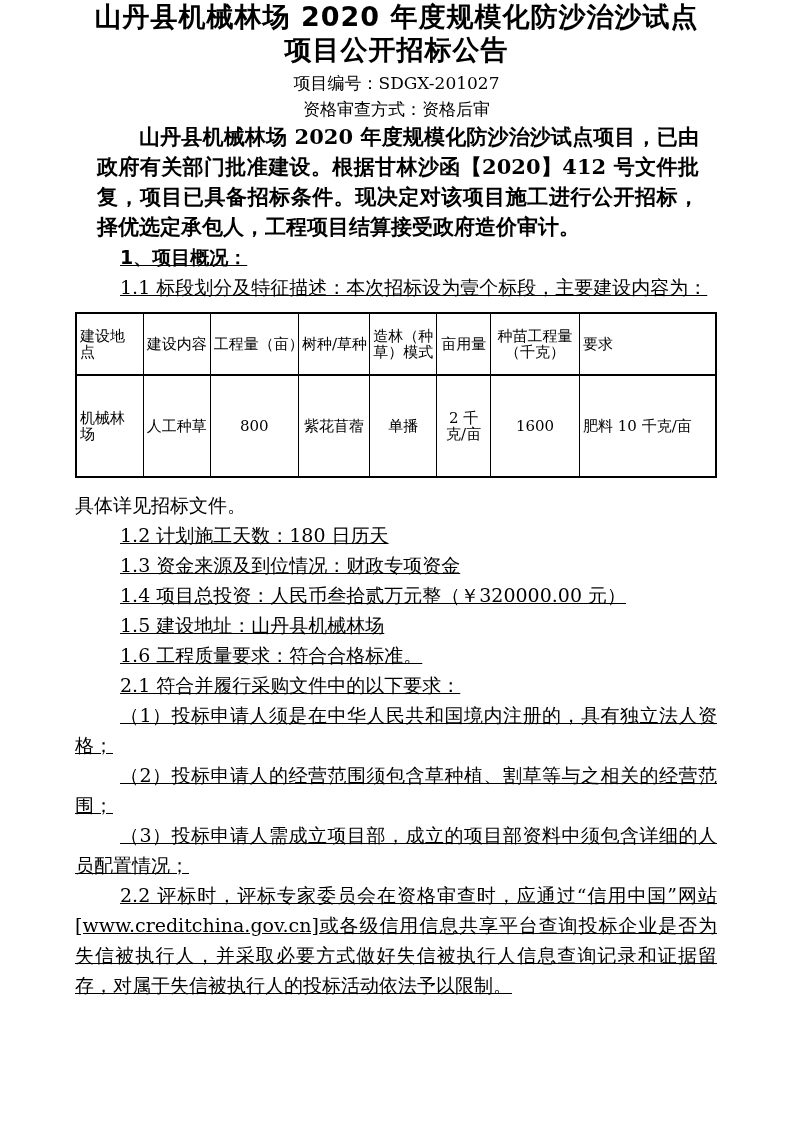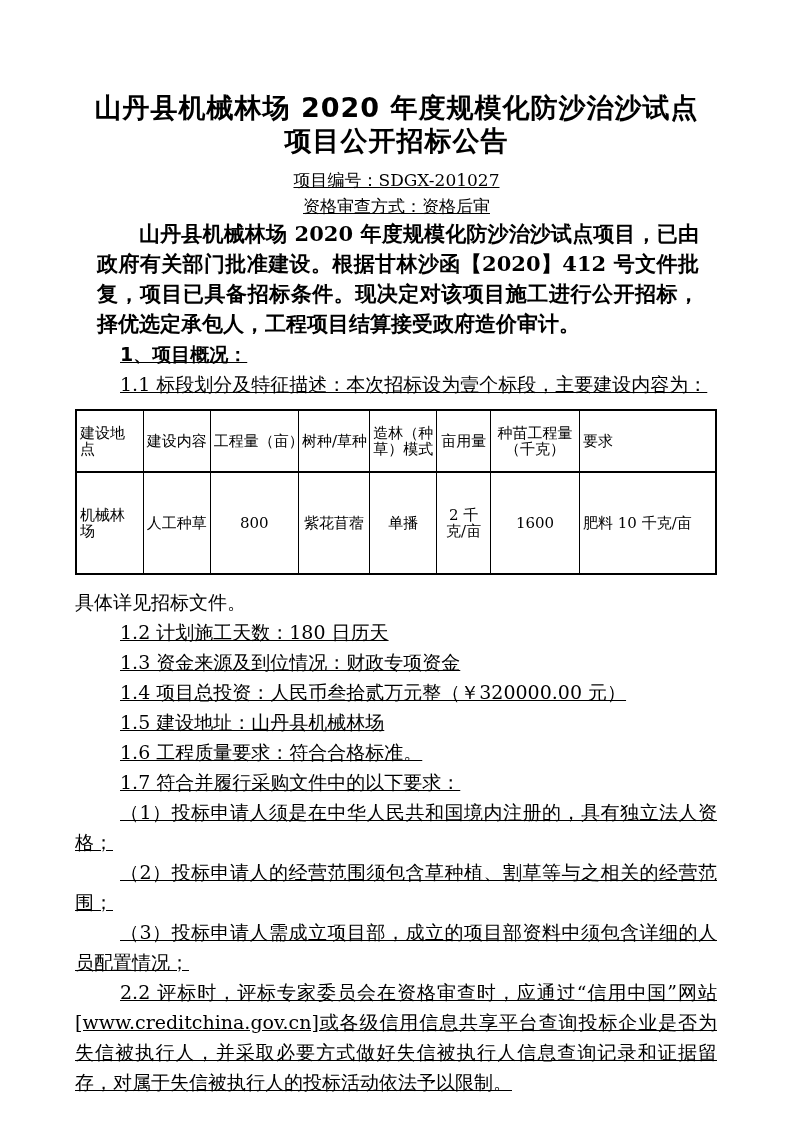--- a/index.html
+++ b/index.html
@@ -3,26 +3,26 @@
 <meta charset="utf-8">
 <style>
   html,body{margin:0;padding:0;background:#fff;}
   .page{
     width:793px;height:1122px;margin:0 auto;background:#fff;color:#000;
     font-family:"DejaVu Serif","Liberation Serif",serif;
     overflow:hidden;position:relative;box-sizing:border-box;
   }
   .content{padding:0 76px 0 75px;}
   .doc-title{
-    margin:0;padding-top:91px;text-align:center;
+    margin:0;text-align:center;
     font-family:"DejaVu Sans","Liberation Sans",sans-serif;
     font-weight:700;font-size:27px;line-height:33px;letter-spacing:1px;
   }
   .meta-line{text-align:center;font-size:17px;line-height:26px;margin:0;}
-  .meta-block{margin-top:10px;text-decoration:underline;}
+  .meta-block{margin-top:4px;}
   .intro{
     margin:0 18px 0 22px;font-size:21px;line-height:30px;
     text-align:justify;text-indent:42px;font-weight:bold;
   }
   .clause{font-size:19px;line-height:30px;margin:0;text-align:justify;text-indent:45px;text-decoration:underline;}
   .clause.bold{font-weight:700;font-family:"DejaVu Sans","Liberation Sans",sans-serif;}
   .note{font-size:19px;line-height:30px;margin:12px 0 0 0;text-indent:0;}
   table.spec{
     border-collapse:collapse;table-layout:fixed;width:642px;margin-top:10px;
     font-size:15px;line-height:16px;border:2px solid #000;
@@ -90,19 +90,19 @@
     </tbody>
       </table>
 
     <p class="note">具体详见招标文件。</p>
     <p class="clause">1.2  计划施工天数：180 日历天</p>
     <p class="clause">1.3  资金来源及到位情况：财政专项资金</p>
     <p class="clause">1.4  项目总投资：人民币叁拾贰万元整（￥320000.00 元）</p>
     <p class="clause">1.5  建设地址：山丹县机械林场</p>
     <p class="clause">1.6  工程质量要求：符合合格标准。</p>
 
-    <p class="clause">1.7 符合并履行采购文件中的以下要求：</p>
+    <p class="clause">2.1 符合并履行采购文件中的以下要求：</p>
     <p class="clause">（1）投标申请人须是在中华人民共和国境内注册的，具有独立法人资格；</p>
     <p class="clause">（2）投标申请人的经营范围须包含草种植、割草等与之相关的经营范围；</p>
     <p class="clause">（3）投标申请人需成立项目部，成立的项目部资料中须包含详细的人员配置情况；</p>
     <p class="clause">2.2 评标时，评标专家委员会在资格审查时，应通过“信用中国”网站[www.creditchina.gov.cn]或各级信用信息共享平台查询投标企业是否为失信被执行人，并采取必要方式做好失信被执行人信息查询记录和证据留存，对属于失信被执行人的投标活动依法予以限制。</p>
   </div>
 </div>
 
 </body></html>

